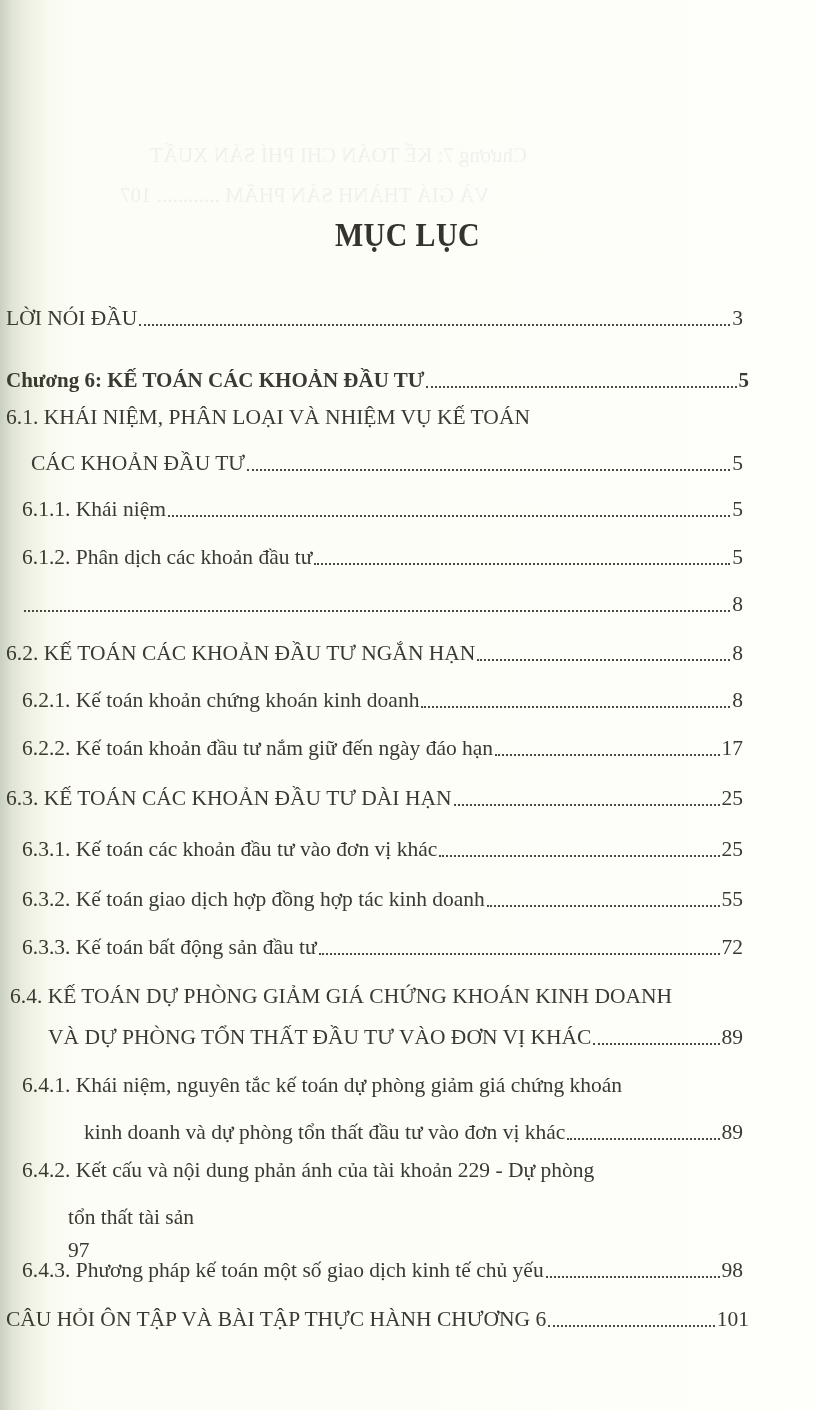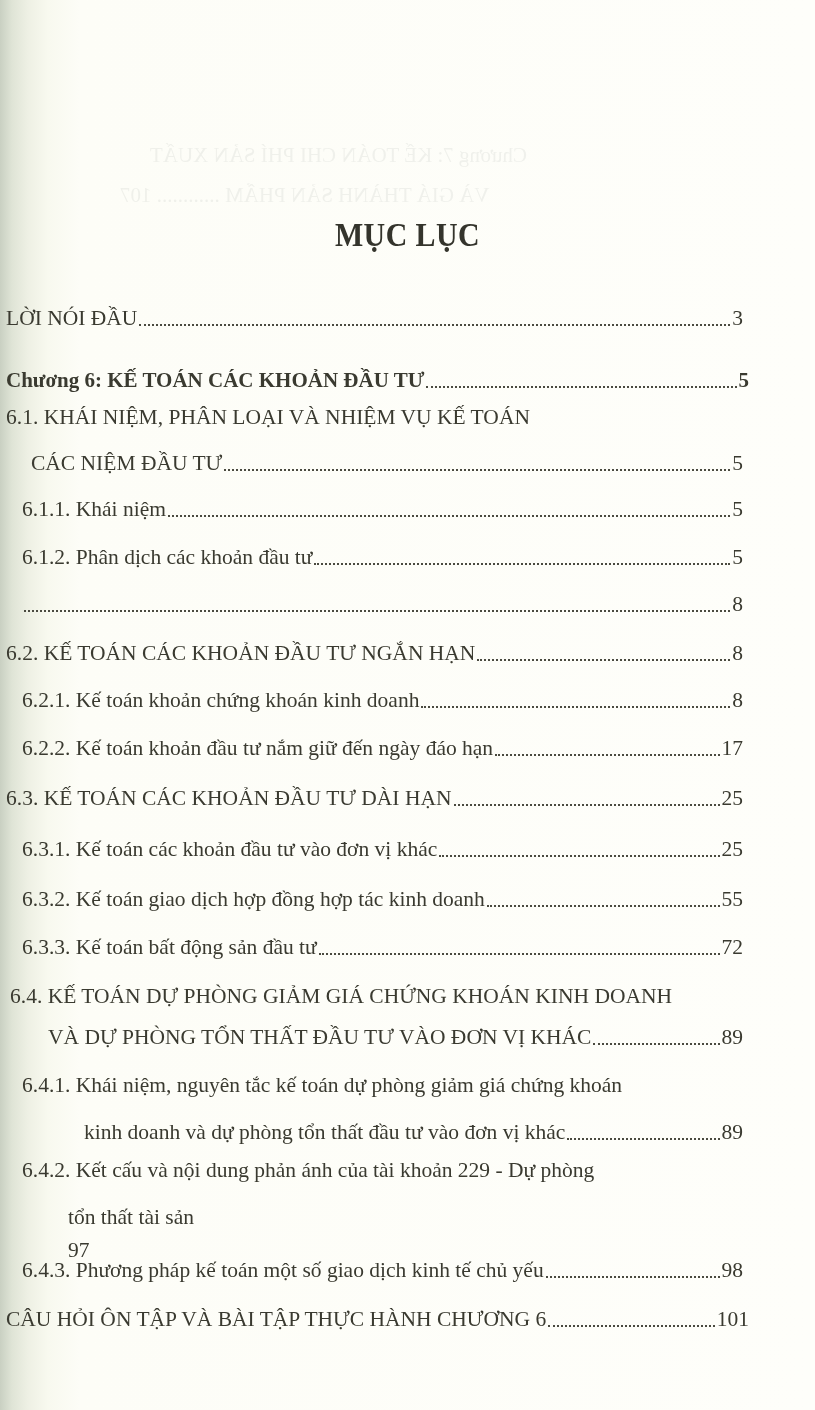--- a/index.html
+++ b/index.html
@@ -55,21 +55,21 @@
   </div>
 
   <div class="entry bold" style="left:6px; width:743px; top:352px; font-size:21px;margin-top:15px;">
     <span class="label">Chương 6: KẾ TOÁN CÁC KHOẢN ĐẦU TƯ</span>
     <span class="leader"></span>
     <span class="page-num">5</span>
   </div>
 
   <div class="line-only" style="left:6px; top:404px;">6.1. KHÁI NIỆM, PHÂN LOẠI VÀ NHIỆM VỤ KẾ TOÁN</div>
   <div class="entry" style="left:31px; width:712px; top:450px;">
-    <span class="label">CÁC NIỆM ĐẦU TƯ</span>
+    <span class="label">CÁC KHOẢN ĐẦU TƯ</span>
     <span class="leader"></span>
     <span class="page-num">5</span>
   </div>
 
   <div class="entry" style="left:22px; width:721px; top:496px;">
     <span class="label">6.1.1. Khái niệm</span>
     <span class="leader"></span>
     <span class="page-num">5</span>
   </div>
 

